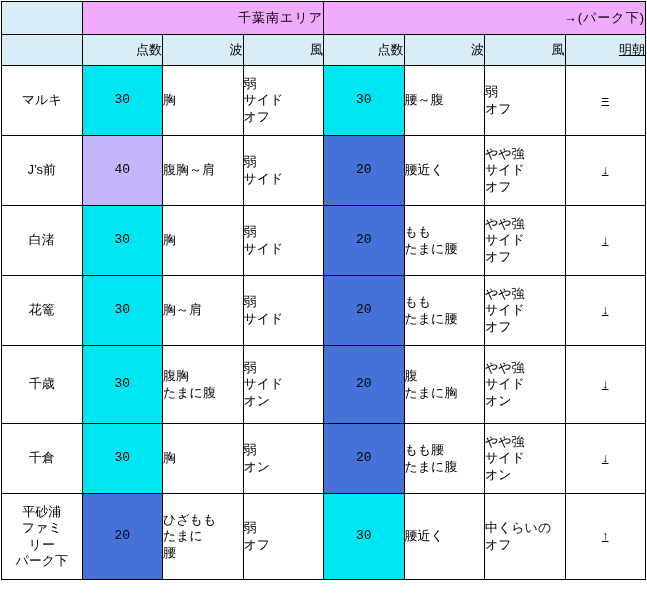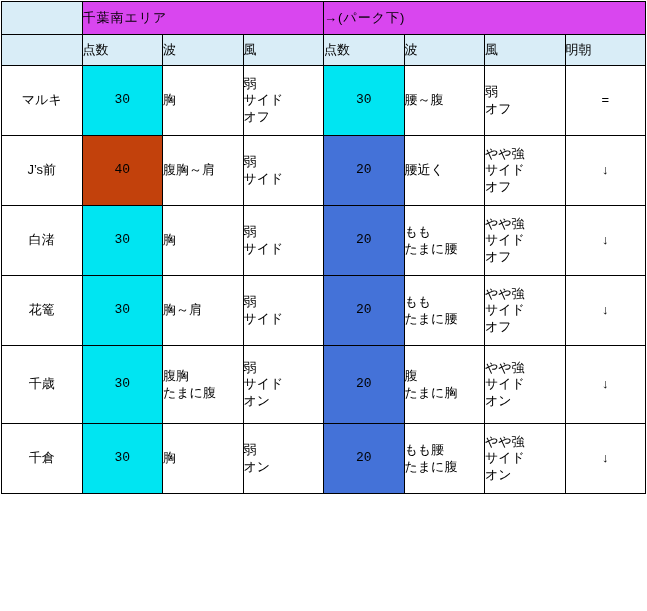--- a/index.html
+++ b/index.html
@@ -21,29 +21,29 @@
   }
   table.surf td, table.surf th {
     border: 1px solid #000000;
     padding: 0;
     vertical-align: middle;
     font-weight: normal;
     font-size: 13px;
     line-height: 1.25;
   }
   .grp-head {
-    background: #d946ef;
-    text-align: left;
+    background: #f0abfc;
+    text-align: right;
     height: 32px;
     font-size: 15px;
     letter-spacing: 1px;
   }
   .col-head {
     background: #d9edf7;
-    text-align: left;
+    text-align: right;
     height: 30px;
     font-size: 15px;
   }
   .corner {
     background: #d9edf7;
   }
   .name {
     padding: 4px 6px;
     font-size: 14px;
     text-align: center;
@@ -61,21 +61,21 @@
   }
   .arrow {
     text-align: center;
     font-size: 16px;
   }
   .c-w { width: 66px; }   
   .c-s { width: 56px; }   
   .c-wave { width: 80px; }
   .c-wind { width: 94px; }
   .c-wind2 { width: 100px; }
-  .c-m { width: 56px; }   
+  .c-m { width: 56px; text-decoration: underline; }   
   .multiline { white-space: pre-line; }
 </style>
 </head>
 <body>
 
 <table class="surf">
   <thead>
     <tr>
       <th class="corner"></th>
       <th class="grp-head" colspan="3">千葉南エリア</th>
@@ -101,21 +101,21 @@
 サイド
 オフ</td>
         <td class="score c-s multiline" style="background: rgb(0, 229, 242);">30</td>
         <td class="txt c-wave multiline">腰～腹</td>
         <td class="txt c-wind2 multiline">弱
 オフ</td>
         <td class="arrow c-m multiline">=</td>
       </tr>
       <tr style="height: 70px;">
         <td class="name c-w multiline">J’s前</td>
-        <td class="score c-s multiline" style="background: #c2410c;">40</td>
+        <td class="score c-s multiline" style="background: #c4b5fd;">40</td>
         <td class="txt c-wave multiline">腹胸～肩</td>
         <td class="txt c-wind multiline">弱
 サイド</td>
         <td class="score c-s multiline" style="background: rgb(68, 114, 216);">20</td>
         <td class="txt c-wave multiline">腰近く</td>
         <td class="txt c-wind2 multiline">やや強
 サイド
 オフ</td>
         <td class="arrow c-m multiline">↓</td>
       </tr>
@@ -169,15 +169,32 @@
         <td class="txt c-wave multiline">胸</td>
         <td class="txt c-wind multiline">弱
 オン</td>
         <td class="score c-s multiline" style="background: rgb(68, 114, 216);">20</td>
         <td class="txt c-wave multiline">もも腰
 たまに腹</td>
         <td class="txt c-wind2 multiline">やや強
 サイド
 オン</td>
         <td class="arrow c-m multiline">↓</td>
+      </tr>
+      <tr style="height: 86px;">
+        <td class="name c-w multiline">平砂浦
+ファミ
+リー
+パーク下</td>
+        <td class="score c-s multiline" style="background: rgb(68, 114, 216);">20</td>
+        <td class="txt c-wave multiline">ひざもも
+たまに
+腰</td>
+        <td class="txt c-wind multiline">弱
+オフ</td>
+        <td class="score c-s multiline" style="background: rgb(0, 229, 242);">30</td>
+        <td class="txt c-wave multiline">腰近く</td>
+        <td class="txt c-wind2 multiline">中くらいの
+オフ</td>
+        <td class="arrow c-m multiline">↑</td>
       </tr>
     </tbody>
 </table>
 
 </body></html>

